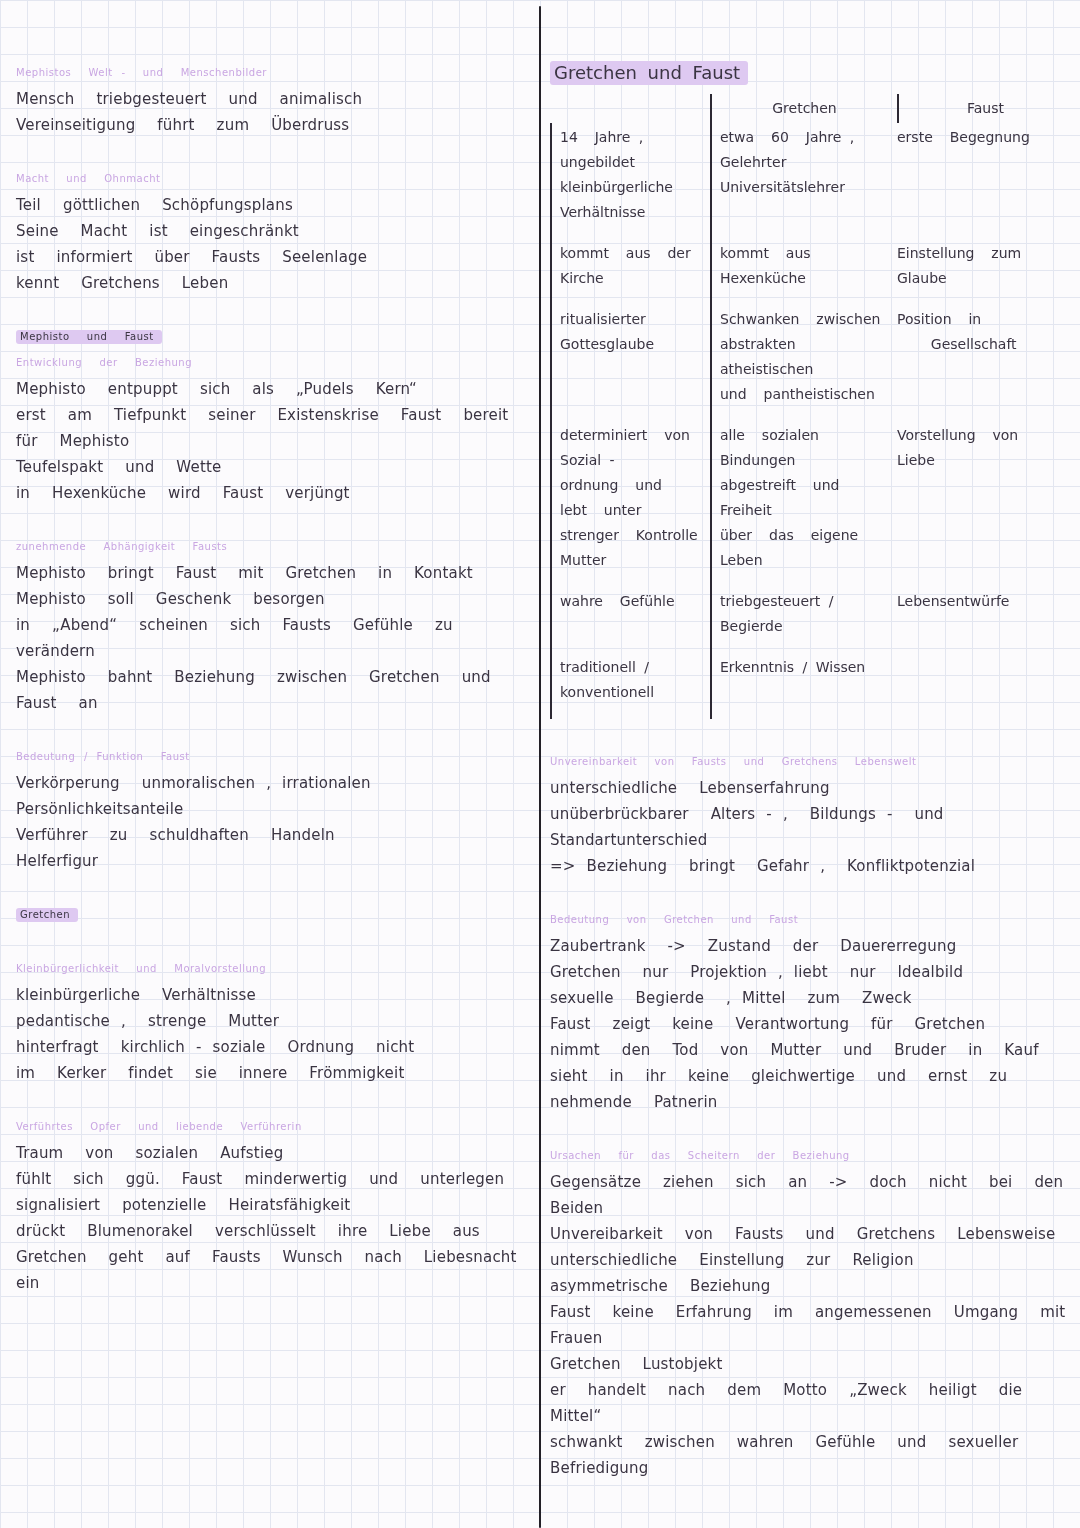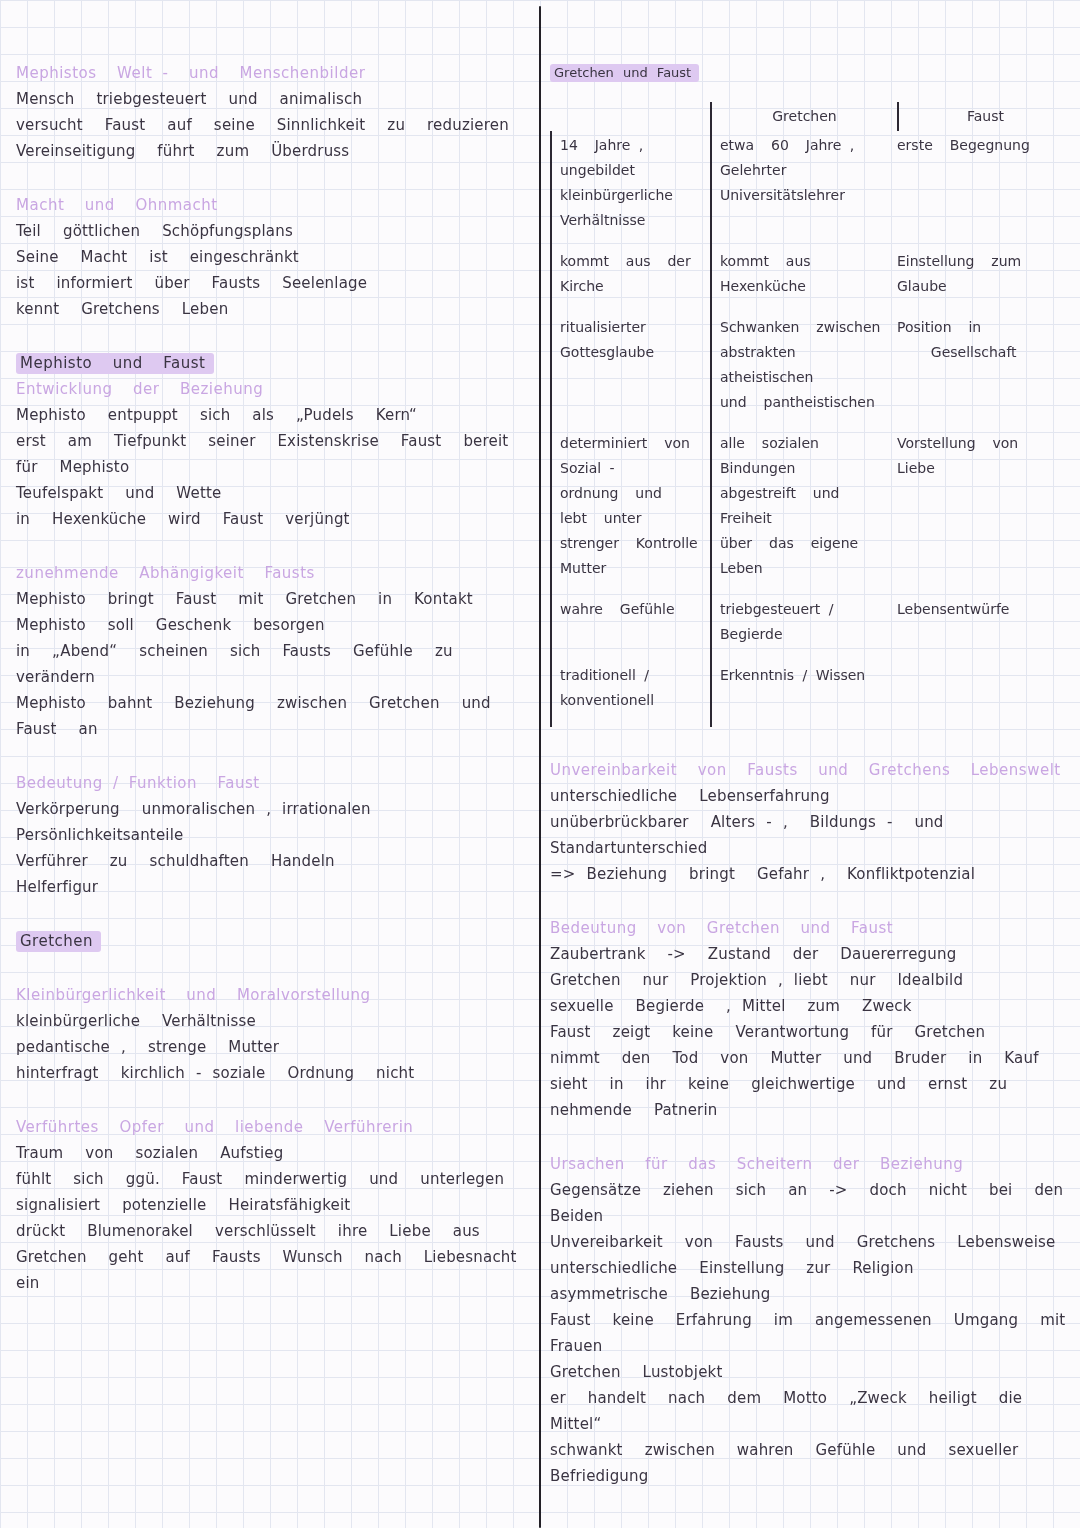--- a/index.html
+++ b/index.html
@@ -21,38 +21,38 @@
     position:absolute;left:539px;top:6px;bottom:0;width:2px;
     background:#232027;border-radius:1px;
   }
 
   .col{position:absolute;top:60px;}
   .col.left{left:16px;width:518px;}
   .col.right{left:550px;width:524px;}
 
   .section{margin-bottom:28px;}
   .heading{
-    font-size:15px;line-height:26px;
+    font-size:10px;line-height:26px;
     color:#c9a6e2;
     letter-spacing:0.5px;word-spacing:5px;
     white-space:pre-wrap;
   }
   .heading.black{color:#3a3442;}
   .hl{
     background:#dec9f1;
     padding:1px 8px 2px 4px;border-radius:3px;
     color:#3a3442;
   }
   .note-line{
     font-size:15px;line-height:26px;
     word-spacing:6px;letter-spacing:0.2px;
     white-space:pre-wrap;
   }
 
-  .table-title{font-size:13px;line-height:26px;margin-bottom:16px;word-spacing:5px;}
+  .table-title{font-size:18px;line-height:26px;margin-bottom:8px;word-spacing:5px;}
   .ftable{
     display:grid;
     grid-template-columns:160px 187px 175px;
     margin-bottom:30px;
   }
   .fcell{
     font-size:14px;line-height:25px;
     padding:2px 8px 14px 4px;
     word-spacing:4px;white-space:pre-wrap;
   }
@@ -63,21 +63,20 @@
 </head>
 <body>
 
 <div class="page">
   <div class="divider"></div>
 
   <div class="col left" id="left-col">
       <div class="section">
         <div class="heading">Mephistos  Welt -  und  Menschenbilder</div>
         <div class="note-line">Mensch  triebgesteuert  und  animalisch</div>
-        <div class="note-line">versucht  Faust  auf  seine  Sinnlichkeit  zu  reduzieren</div>
         <div class="note-line">Vereinseitigung  führt  zum  Überdruss</div>
       </div>
       <div class="section">
         <div class="heading">Macht  und  Ohnmacht</div>
         <div class="note-line">Teil  göttlichen  Schöpfungsplans</div>
         <div class="note-line">Seine  Macht  ist  eingeschränkt</div>
         <div class="note-line">ist  informiert  über  Fausts  Seelenlage</div>
         <div class="note-line">kennt  Gretchens  Leben</div>
       </div>
       <div class="section">
@@ -102,20 +101,21 @@
         <div class="note-line">Helferfigur</div>
       </div>
       <div class="section">
         <div class="heading black"><span class="hl">Gretchen</span></div>
       </div>
       <div class="section">
         <div class="heading">Kleinbürgerlichkeit  und  Moralvorstellung</div>
         <div class="note-line">kleinbürgerliche  Verhältnisse</div>
         <div class="note-line">pedantische ,  strenge  Mutter</div>
         <div class="note-line">hinterfragt  kirchlich - soziale  Ordnung  nicht</div>
+        <div class="note-line">im  Kerker  findet  sie  innere  Frömmigkeit</div>
       </div>
       <div class="section">
         <div class="heading">Verführtes  Opfer  und  liebende  Verführerin</div>
         <div class="note-line">Traum  von  sozialen  Aufstieg</div>
         <div class="note-line">fühlt  sich  ggü.  Faust  minderwertig  und  unterlegen</div>
         <div class="note-line">signalisiert  potenzielle  Heiratsfähigkeit</div>
         <div class="note-line">drückt  Blumenorakel  verschlüsselt  ihre  Liebe  aus</div>
         <div class="note-line">Gretchen  geht  auf  Fausts  Wunsch  nach  Liebesnacht  ein</div>
       </div>
     </div>

